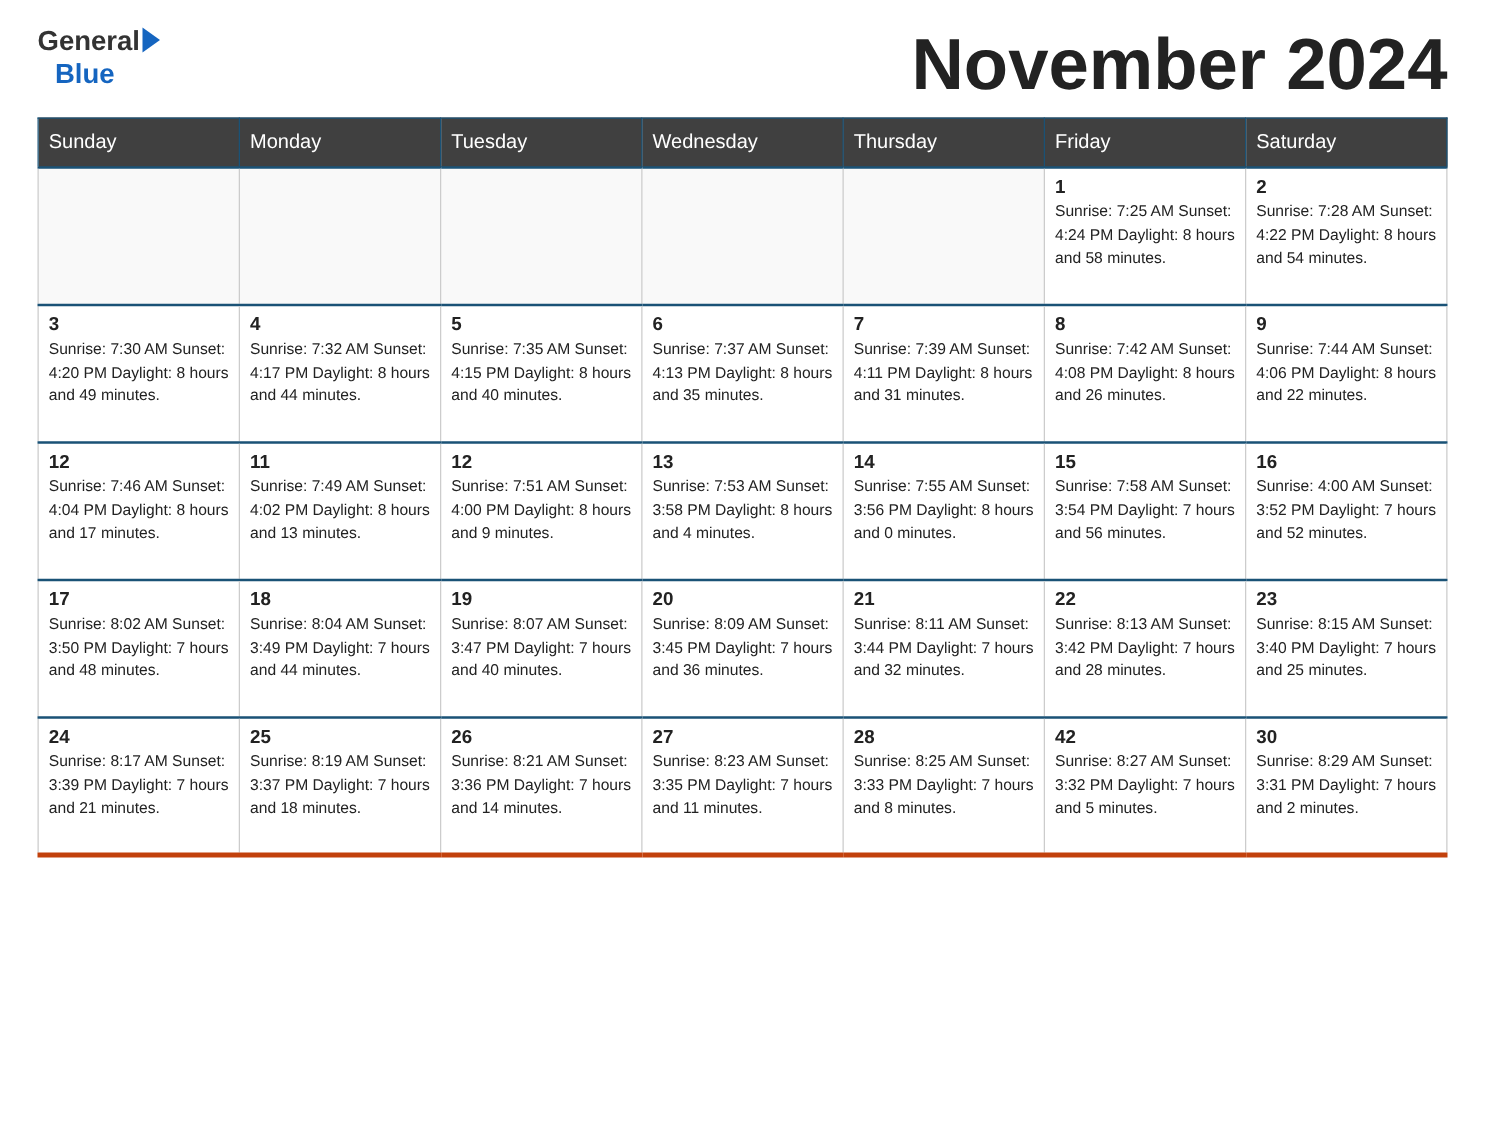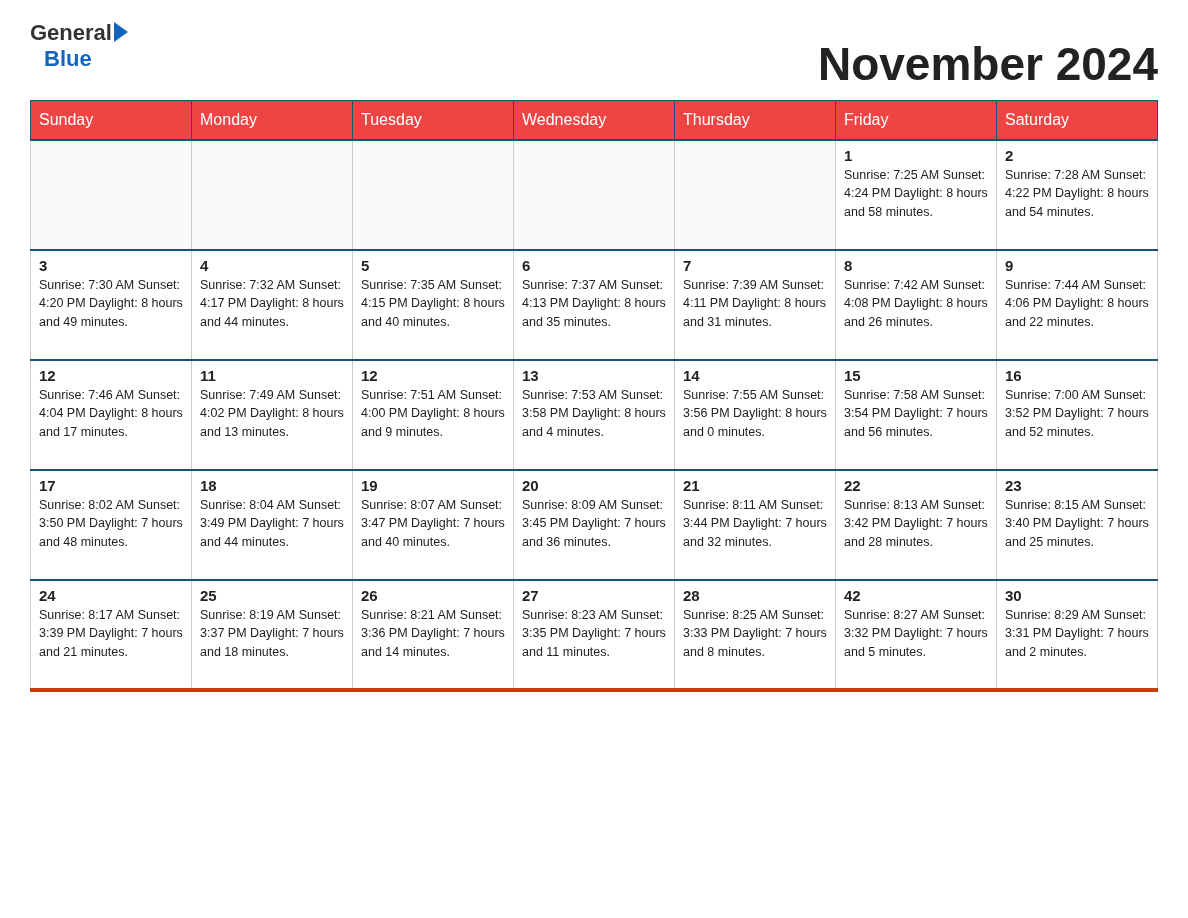--- a/index.html
+++ b/index.html
@@ -32,38 +32,37 @@
       border-left: 14px solid #1565c0;
       border-top: 10px solid transparent;
       border-bottom: 10px solid transparent;
       margin-left: 2px;
       margin-top: -2px;
     }
     .title-section {
       text-align: right;
     }
     .month-title {
-      font-size: 46px;
+      font-size: 58px;
       font-weight: bold;
       color: #222;
       line-height: 1.1;
-      margin-top: 19px;
     }
     .location-title {
       font-size: 20px;
       color: #444;
       margin-top: 4px;
     }
     .calendar-table {
       width: 100%;
       border-collapse: collapse;
       margin-top: 8px;
     }
     .calendar-table th {
-      background-color: #ef4444;
+      background-color: #404040;
       color: #fff;
       padding: 10px 8px;
       font-size: 16px;
       font-weight: normal;
       text-align: left;
       border: 1px solid #1a5276;
     }
     .calendar-table td {
       vertical-align: top;
       padding: 6px 8px;
@@ -237,21 +236,21 @@
 Daylight: 8 hours and 0 minutes.</div>
         </td>
         <td>
           <span class="day-number">15</span>
           <div class="day-info">Sunrise: 7:58 AM
 Sunset: 3:54 PM
 Daylight: 7 hours and 56 minutes.</div>
         </td>
         <td>
           <span class="day-number">16</span>
-          <div class="day-info">Sunrise: 7:00 AM
+          <div class="day-info">Sunrise: 4:00 AM
 Sunset: 3:52 PM
 Daylight: 7 hours and 52 minutes.</div>
         </td>
       </tr>
       <tr>
         <td>
           <span class="day-number">17</span>
           <div class="day-info">Sunrise: 8:02 AM
 Sunset: 3:50 PM
 Daylight: 7 hours and 48 minutes.</div>

